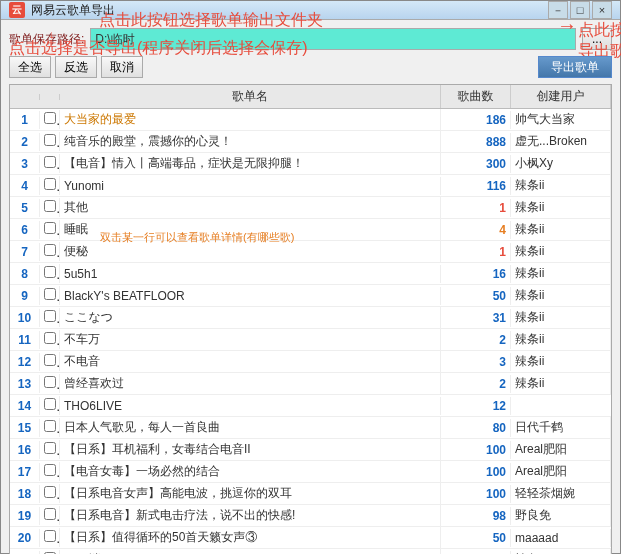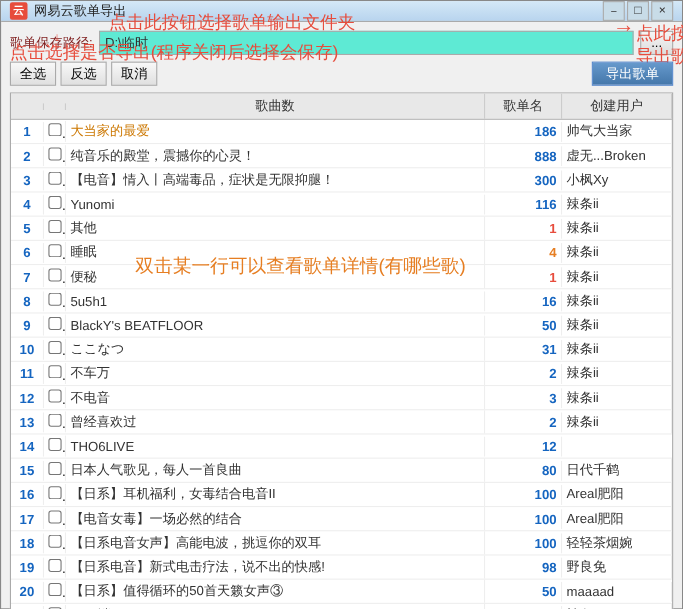--- a/index.html
+++ b/index.html
@@ -283,22 +283,22 @@
           <div>导出歌单</div>
         </div>
         <button class="export-btn">导出歌单</button>
       </div>
     </div>
 
     <div class="table-container">
       <div class="table-header">
         <div class="table-header-cell"></div>
         <div class="table-header-cell"></div>
+        <div class="table-header-cell">歌单名</div>
         <div class="table-header-cell">歌曲数</div>
-        <div class="table-header-cell">歌单名</div>
         <div class="table-header-cell">创建用户</div>
       </div>
       <div class="table-body" id="table-body">
 
       <div class="table-row">
             <div class="cell cell-num">1</div>
             <div class="cell cell-check"><input type="checkbox" style=""></div>
             <div class="cell cell-name" style="color: rgb(204, 119, 0);">大当家的最爱</div>
             <div class="cell cell-count blue">186</div>
             <div class="cell">帅气大当家</div>
@@ -332,21 +332,21 @@
             <div class="cell">辣条ii</div>
           </div>
           <div class="table-row">
             <div class="cell cell-num">6</div>
             <div class="cell cell-check"><input type="checkbox" style=""></div>
             <div class="cell cell-name">睡眠</div>
             <div class="cell cell-count orange">4</div>
             <div class="cell">辣条ii</div>
           </div>
           <div style="position: relative; height: 0px; overflow: visible;">
-            <div style="position:absolute;left:90px;top:-11px;color:#e67e22;font-size:17px;white-space:nowrap;pointer-events:none;z-index:10;margin-left:23px;">双击某一行可以查看歌单详情(有哪些歌)</div>
+            <div style="position:absolute;left:90px;top:-11px;color:#e67e22;font-size:11px;white-space:nowrap;pointer-events:none;z-index:10;">双击某一行可以查看歌单详情(有哪些歌)</div>
           </div>
           <div class="table-row">
             <div class="cell cell-num">7</div>
             <div class="cell cell-check"><input type="checkbox" style=""></div>
             <div class="cell cell-name">便秘</div>
             <div class="cell cell-count red">1</div>
             <div class="cell">辣条ii</div>
           </div>
           <div class="table-row">
             <div class="cell cell-num">8</div>

